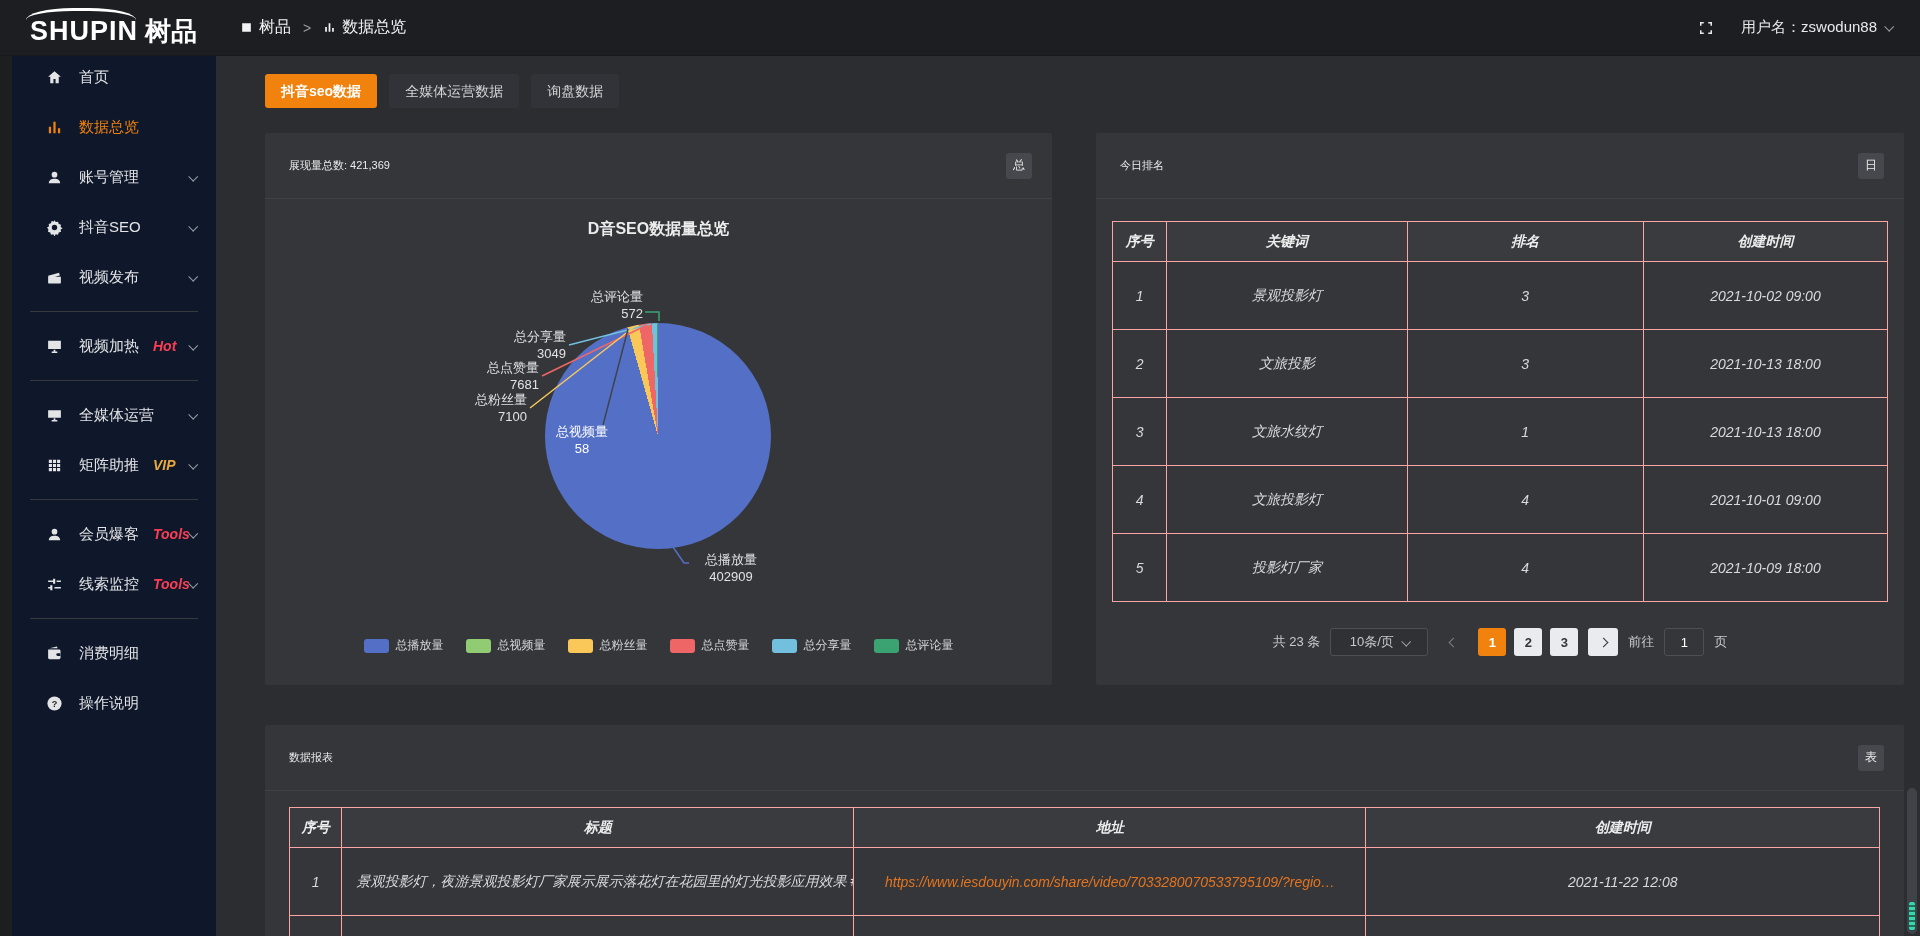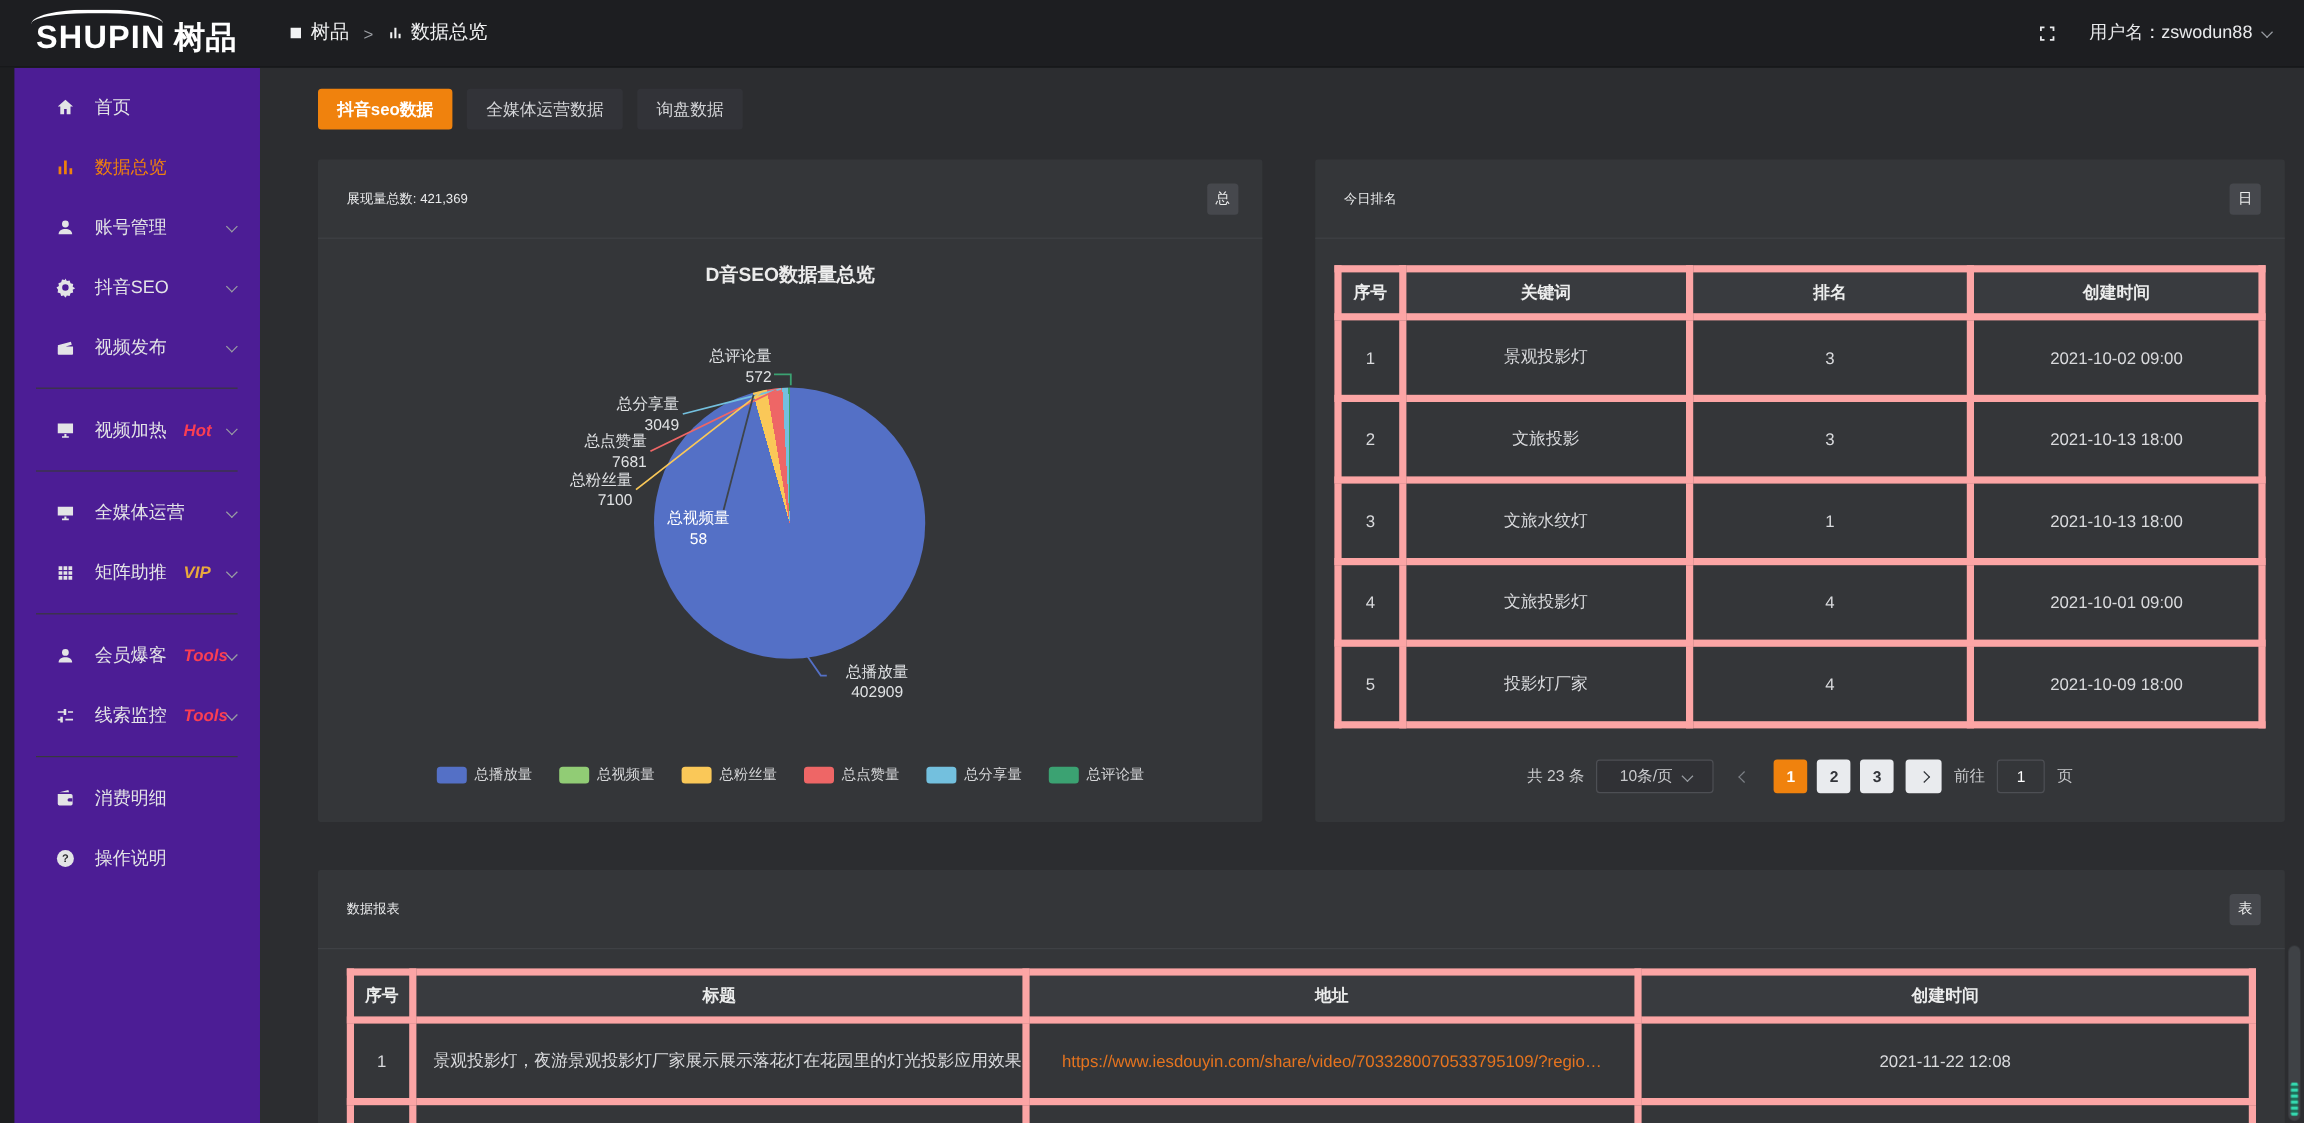--- a/index.html
+++ b/index.html
@@ -22,21 +22,21 @@
   .username { display:flex; align-items:center; gap:8px; cursor:pointer; }
 
   .ic { width:17px; height:17px; fill:currentColor; }
   .ic-sm { width:13px; height:13px; fill:currentColor; }
   .ic-fs { width:18px; height:18px; fill:currentColor; cursor:pointer; }
 
   .chev { display:inline-block; width:7px; height:7px; border-right:1.6px solid #999da3;
     border-bottom:1.6px solid #999da3; transform:rotate(45deg) translateY(-1px); }
 
   
-  .sidebar { position:fixed; left:0; top:56px; bottom:0; width:216px; background:#4c1d95;
+  .sidebar { position:fixed; left:0; top:44px; bottom:0; width:216px; background:#0f172a;
     border-left:12px solid #1d1e20; padding-top:8px; z-index:10;text-align:right; }
   .side-item { height:50px; display:flex; align-items:center; padding-left:34px; position:relative;
     color:#e3e4e6; font-size:15px; cursor:pointer; }
   .side-item .lbl { margin-left:16px; }
   .side-item.active { color:var(--accent); }
   .side-badge { margin-left:14px; font-size:14px; font-weight:bold; font-style:italic; }
   .side-chev { position:absolute; right:20px; }
   .side-divider { border-top:1px solid #38393d; margin:9px 18px; }
 
   
@@ -70,22 +70,22 @@
   .cb2 { left:172px; top:192px; width:90px; text-align:right; }
   .cb1 { left:257px; top:224px; width:120px; text-align:center; color:#fff; }
   .cb0 { left:426px; top:352px; width:80px; text-align:center; }
   .legend { position:absolute; left:0; top:438px; width:100%; display:flex; justify-content:center;
     gap:22px; }
   .legend-item { display:flex; align-items:center; gap:7px; font-size:12px; color:#d6d7d9; cursor:pointer; }
   .legend-swatch { width:25px; height:14px; border-radius:3px; }
 
   
   .dtable { border-collapse:collapse; table-layout:fixed; }
-  .dtable th, .dtable td { border:6px solid #fca5a5; text-align:center; font-size:14px;
-    color:#d9dadd; overflow:hidden; }
+  .dtable th, .dtable td { border:1px solid #fca5a5; text-align:center; font-size:14px;
+    color:#d9dadd; overflow:hidden;font-style:italic; }
   .dtable th { height:40px; color:#eceded; font-weight:600; background:#393b3f; }
 
   
   .rank-panel { width:808px; height:552px; }
   .rank-table { width:776px; margin:22px 16px 0; }
   .rank-table td { height:68px; }
   .pagination { margin-top:26px; display:flex; align-items:center; justify-content:center;
     gap:10px; font-size:13px; color:#c8c9cc; }
   .pg-size { width:98px; height:28px; border:1px solid #4d4f54; border-radius:3px; background:#303135;
     display:flex; align-items:center; justify-content:center; gap:8px; color:#c8c9cc; cursor:pointer; }

